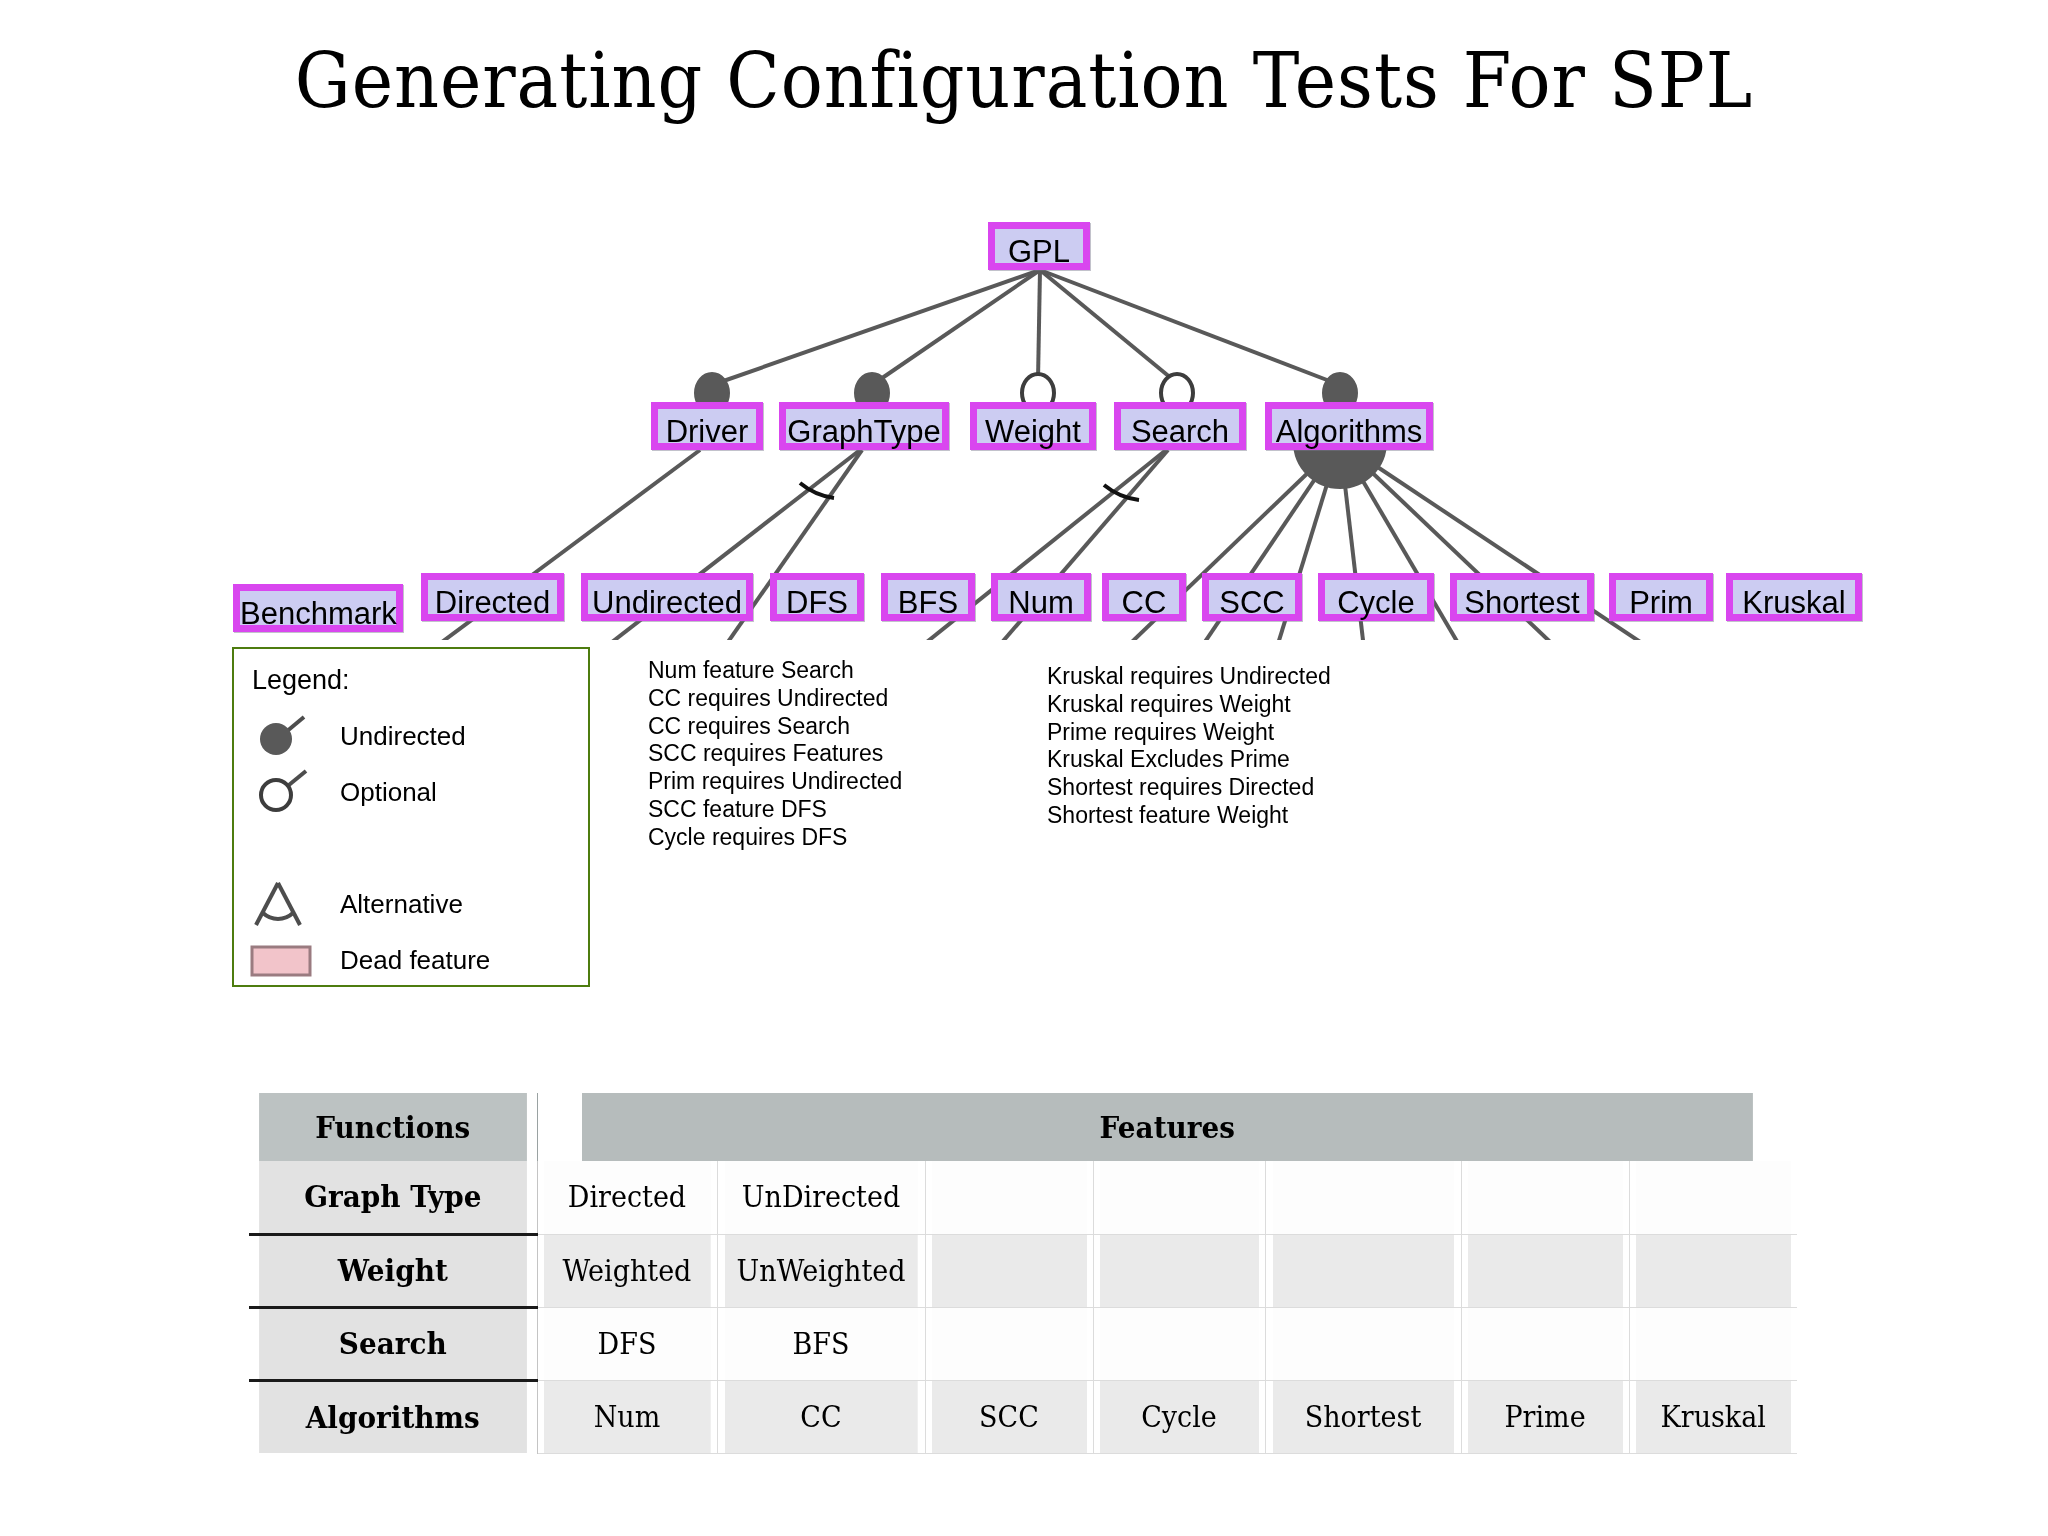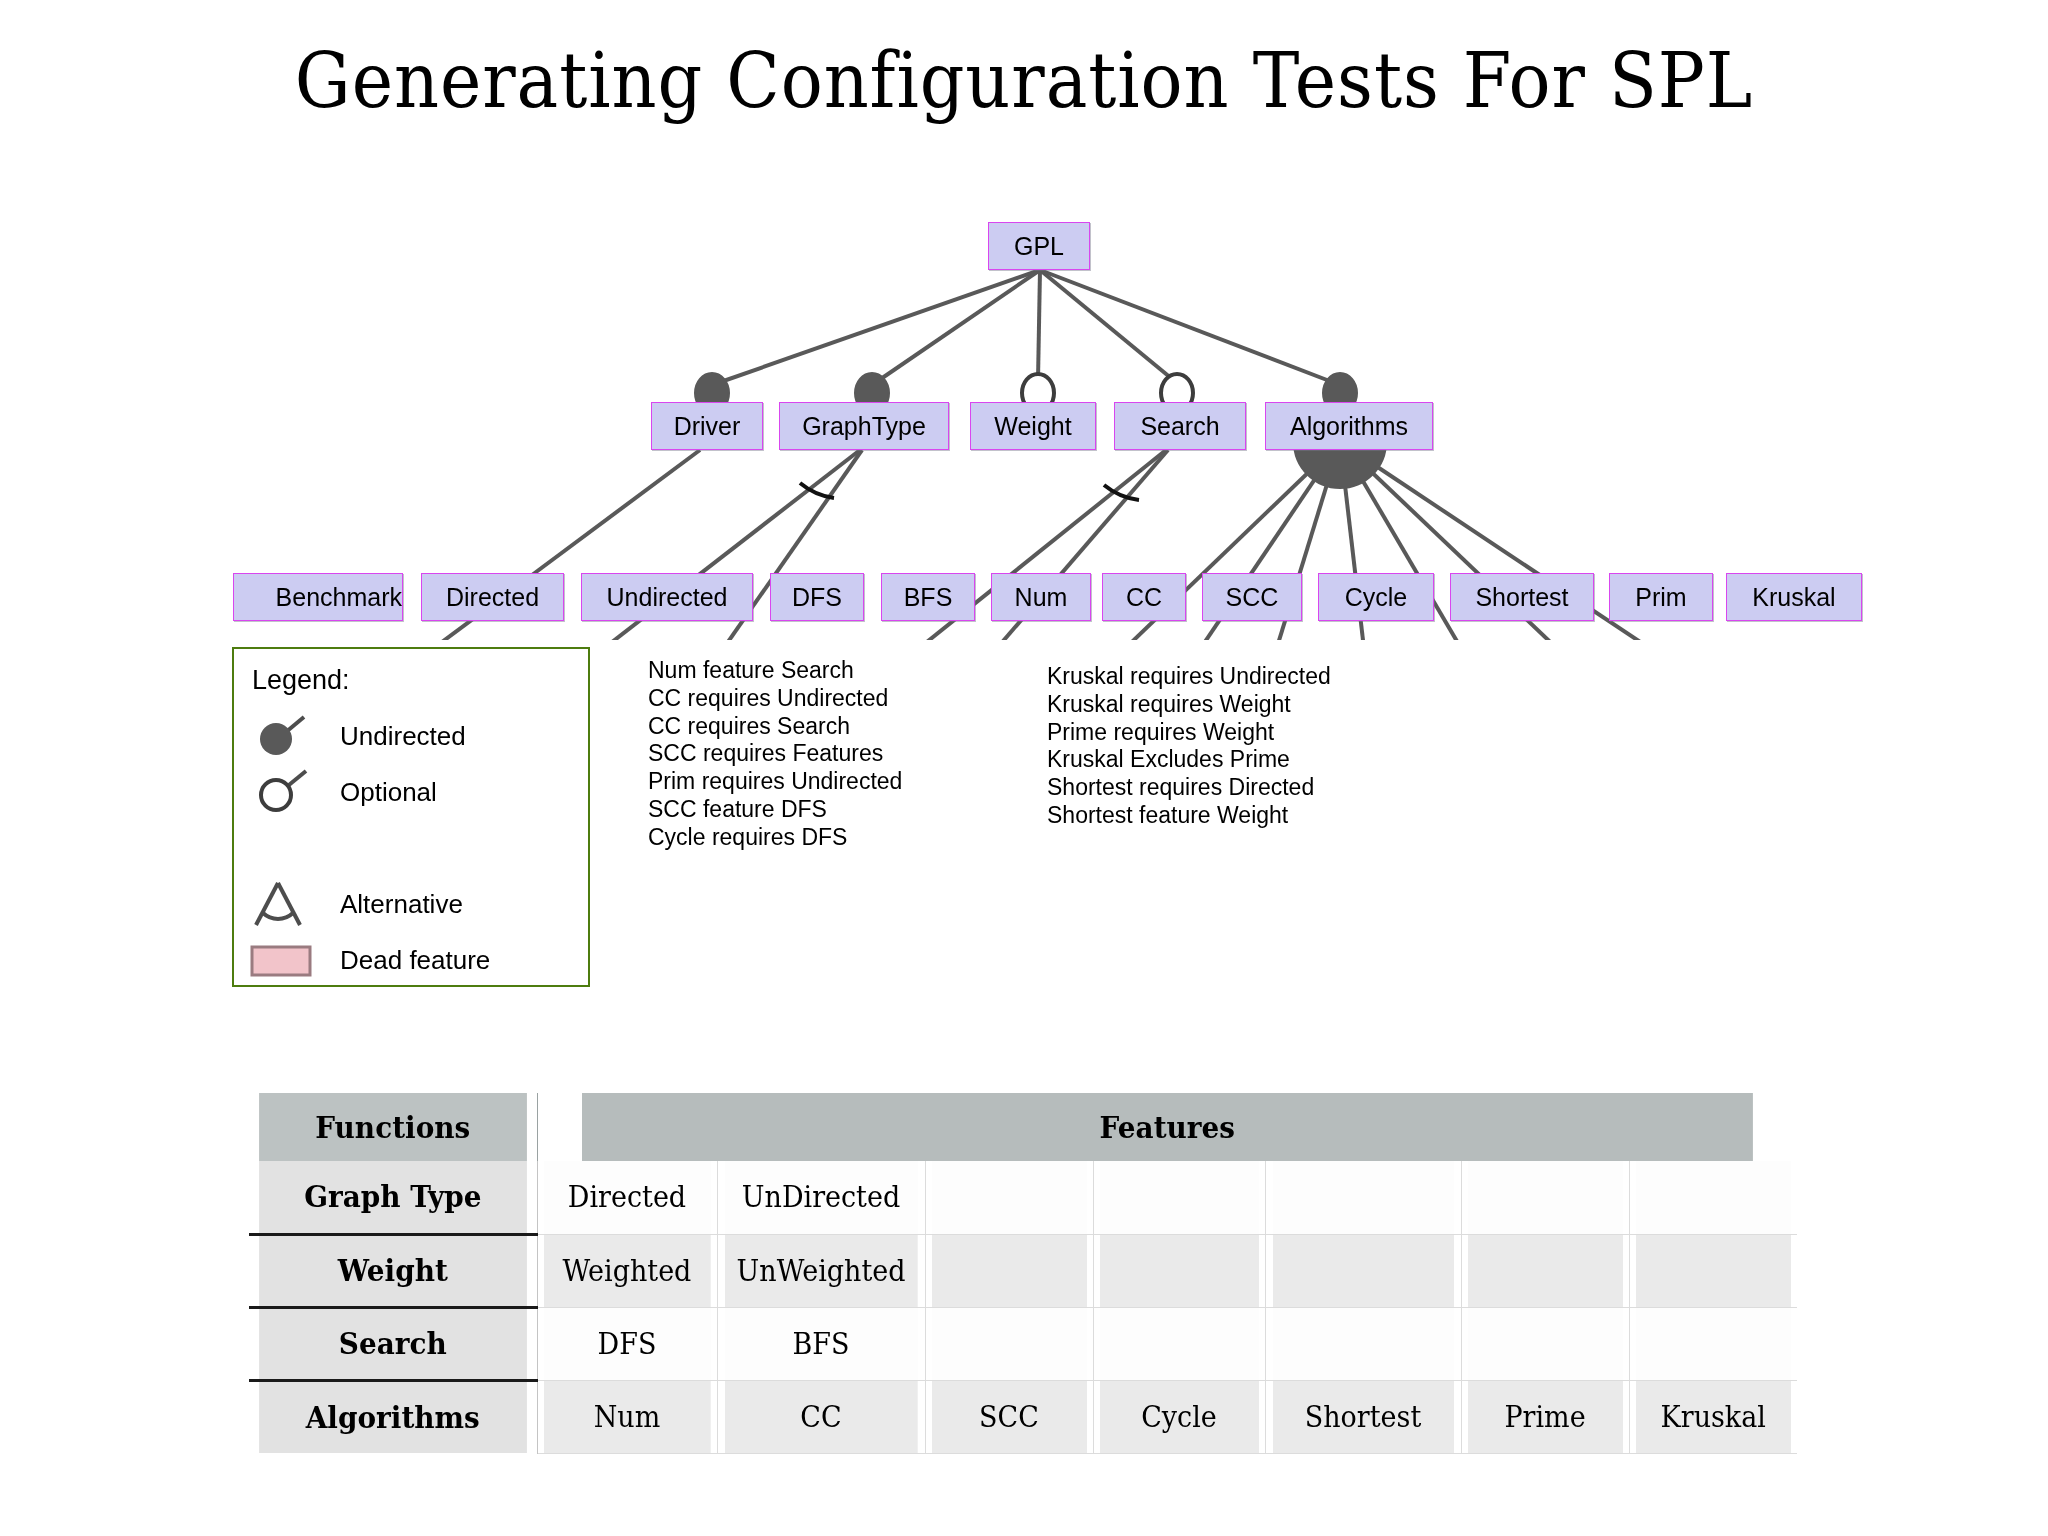--- a/index.html
+++ b/index.html
@@ -45,24 +45,24 @@
     position: absolute;
     left: 0;
     top: 0;
     width: 2048px;
     height: 460px;
   }
   .fnode {
     position: absolute;
     box-sizing: border-box;
     background: #ccccf2;
-    border: 1px solid #d946ef;
+    border: 7px solid #d946ef;
     color: #000000;
     font-family: "Liberation Sans", sans-serif;
-    font-size: 25px;
+    font-size: 31px;
     line-height: 46px;
     text-align: center;
     white-space: nowrap;
     height: 48px;
     z-index: 3;
     box-shadow: 1px 1px 0 rgba(120,120,140,0.45);
   }
 
   
   #legend-box {
@@ -246,21 +246,21 @@
   <div class="fnode" style="left:970px; top:222px; width:126px;">
     <span>Weight</span>
   </div>
   <div class="fnode" style="left:1114px; top:222px; width:132px;">
     <span>Search</span>
   </div>
   <div class="fnode" style="left:1265px; top:222px; width:168px;">
     <span>Algorithms</span>
   </div>
 
-  <div class="fnode" style="left:233px; top:393px; width:170px;text-align:right;">
+  <div class="fnode" style="left:233px; top:404px; width:170px;text-align:right;">
     <span>Benchmark</span>
   </div>
   <div class="fnode" style="left:421px; top:393px; width:143px;">
     <span>Directed</span>
   </div>
   <div class="fnode" style="left:581px; top:393px; width:172px;">
     <span>Undirected</span>
   </div>
   <div class="fnode" style="left:770px; top:393px; width:94px;">
     <span>DFS</span>

